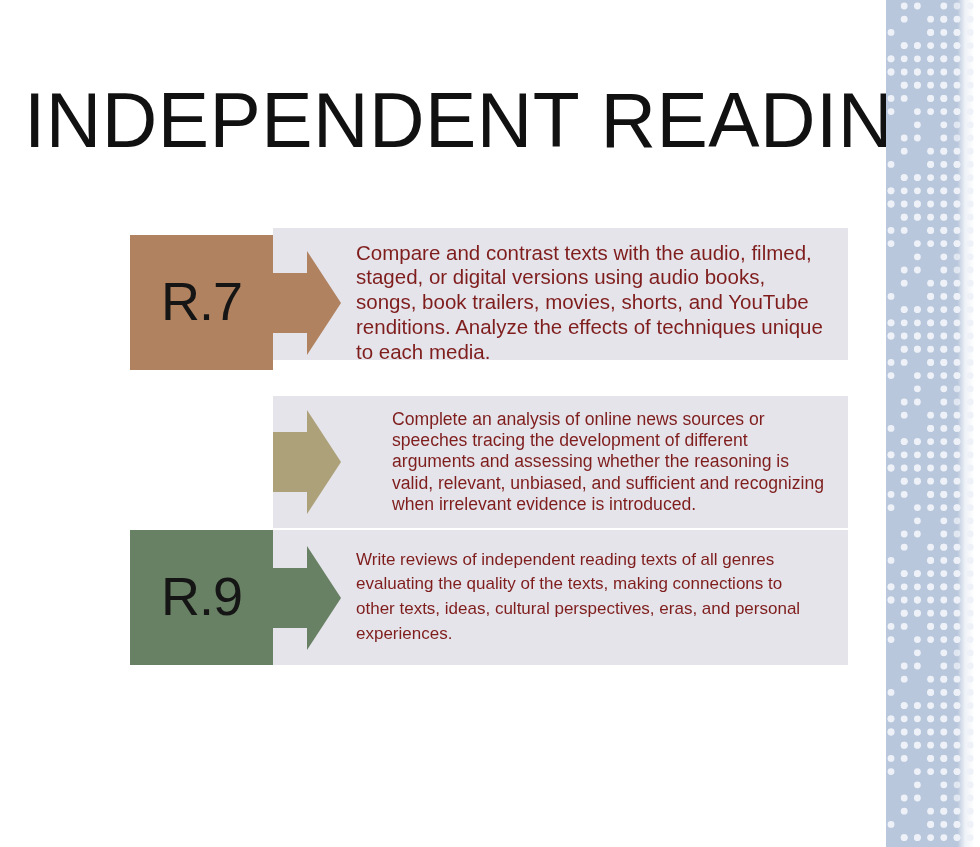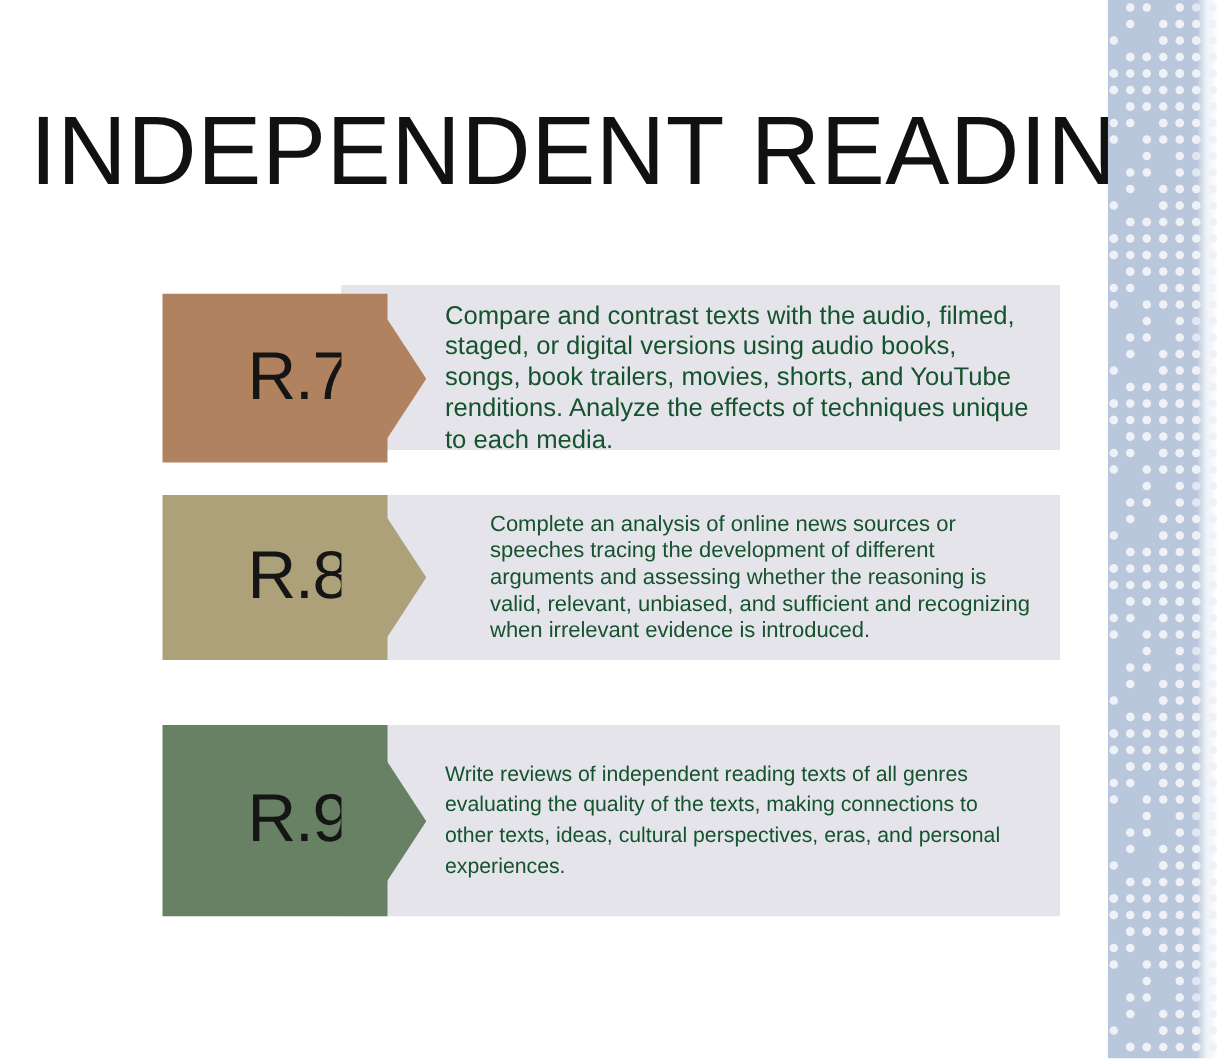--- a/index.html
+++ b/index.html
@@ -47,21 +47,21 @@
     height: 847px;
   }
 
   .standard-row {
     position: absolute;
     left: 130px;
     width: 718px;
   }
   .standard-row.row-0 { top: 235px; height: 135px; }
   .standard-row.row-1 { top: 396px; height: 132px; }
-  .standard-row.row-2 { top: 580px; height: 153px; }
+  .standard-row.row-2 { top: 530px; height: 135px; }
 
   
   .row-panel {
     position: absolute;
     left: 143px;
     right: 0;
     background: #e4e4ea;
   }
   .row-0 .row-panel { top: -7px;  bottom: 10px; }
   .row-1 .row-panel { top: 0px;   bottom: 0px;  }
@@ -70,21 +70,20 @@
   
   .row-block {
     position: absolute;
     left: 0;
     top: 0;
     width: 143px;
     height: 100%;
     display: flex;
     align-items: center;
     justify-content: center;
-    padding-left: 37px;
   }
   .row-code {
     font-family: "Liberation Sans", sans-serif;
     font-size: 54px;
     font-weight: 300;
     color: #151515;
     letter-spacing: -1px;
     line-height: 1;
     transform: translateY(-2px);
   }
@@ -101,21 +100,21 @@
   }
   .row-arrow svg { display: block; width: 100%; height: 100%; }
 
   
   .row-text {
     position: absolute;
     left: 225px;
     right: 10px;
     top: 50%;
     transform: translateY(-50%);
-    color: #14532d;
+    color: #7f1d1d;
     font-family: "Liberation Sans", sans-serif;
     font-weight: 400;
   }
   .row-0 .row-text { font-size: 20.5px; line-height: 24.8px; left: 226px; right: 24px; }
   .row-1 .row-text { font-size: 17.6px; line-height: 21.2px; left: 226px; right: 16px; margin-left: 36px; }
   .row-2 .row-text { font-size: 17px; line-height: 24.8px; left: 226px; right: 30px; }
 
   
   #side-band {
     position: absolute;
@@ -163,23 +162,20 @@
           <polygon points="0,22 34,22 34,0 68,52 34,104 34,82 0,82" fill="#b08260"></polygon>
         </svg>
       </div>
 
       <div class="row-text">Compare and contrast texts with the audio, filmed, staged, or digital versions using audio books, songs, book trailers, movies, shorts, and YouTube renditions. Analyze the effects of techniques unique to each media.</div>
     </div>
 
     <div class="standard-row row-1">
       <div class="row-panel" style="background: rgb(228, 228, 234);"></div>
 
-      <div class="row-block" style="background: rgb(173, 161, 122);">
-        <span class="row-code">R.8</span>
-      </div>
 
       <div class="row-arrow">
         <svg viewBox="0 0 68 104" preserveAspectRatio="none" aria-hidden="true">
           <polygon points="0,22 34,22 34,0 68,52 34,104 34,82 0,82" fill="#ada17a"></polygon>
         </svg>
       </div>
 
       <div class="row-text">Complete an analysis of online news sources or speeches tracing the development of different arguments and assessing whether the reasoning is valid, relevant, unbiased, and sufficient and recognizing when irrelevant evidence is introduced.</div>
     </div>
 

